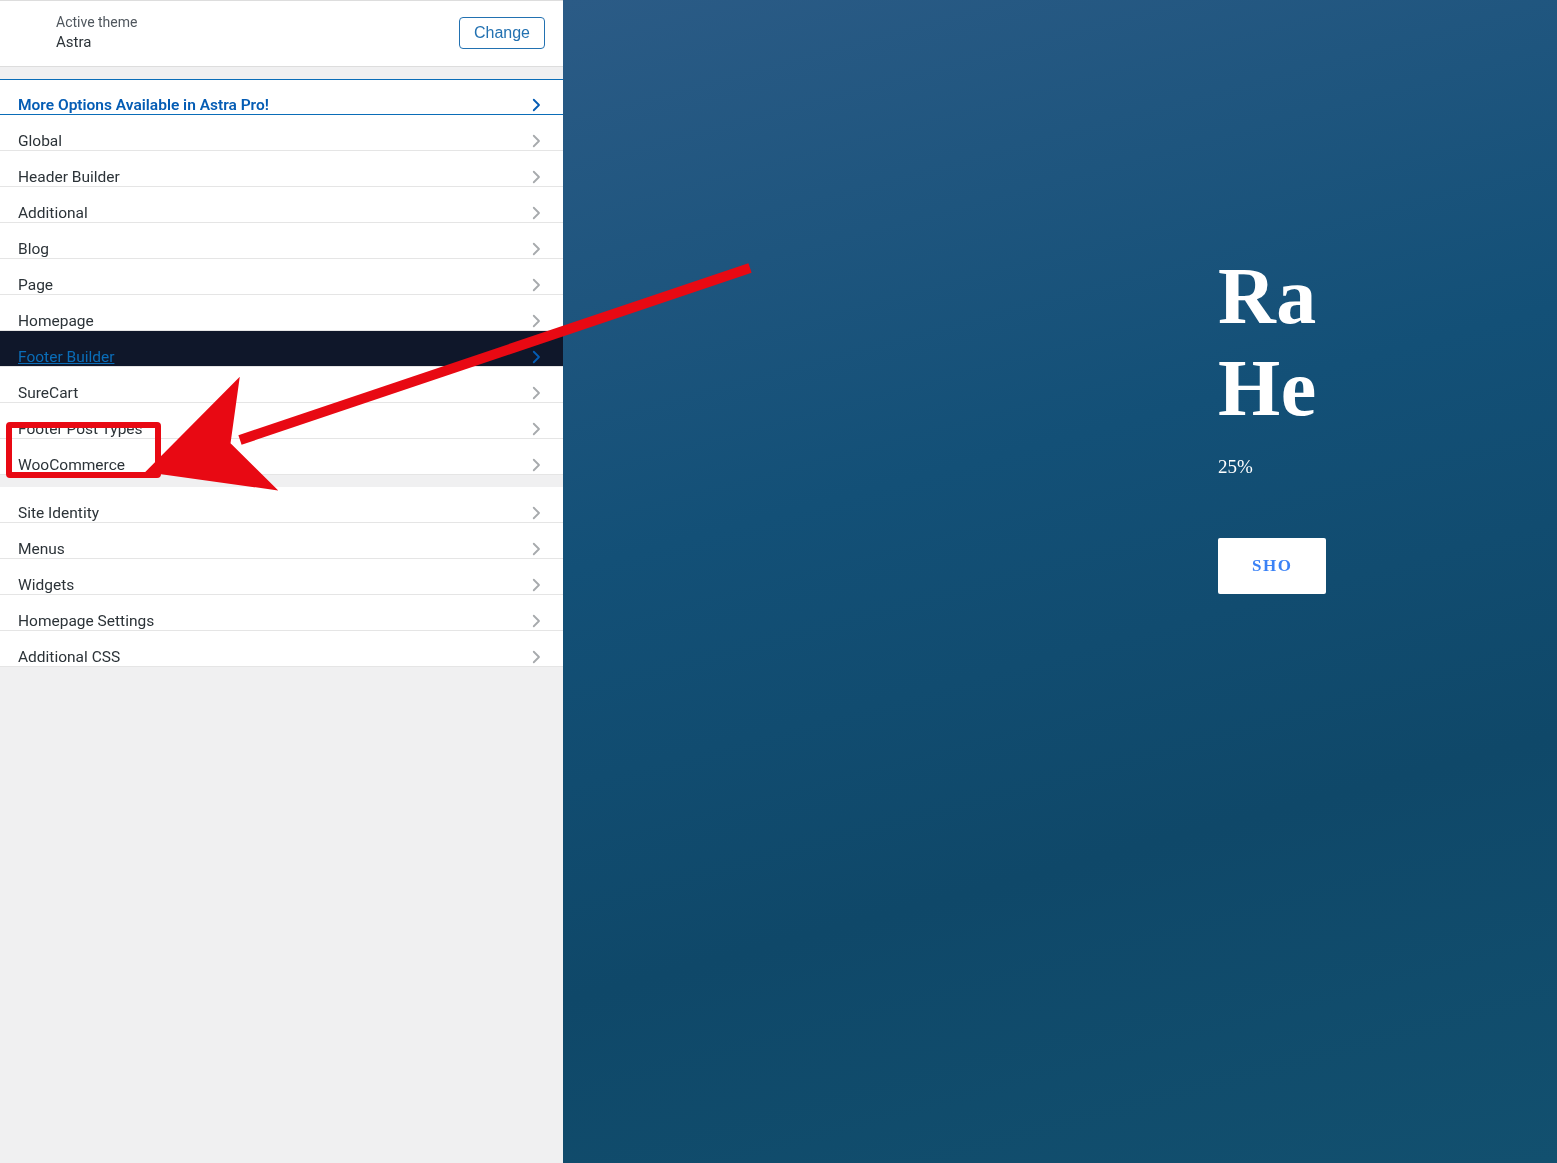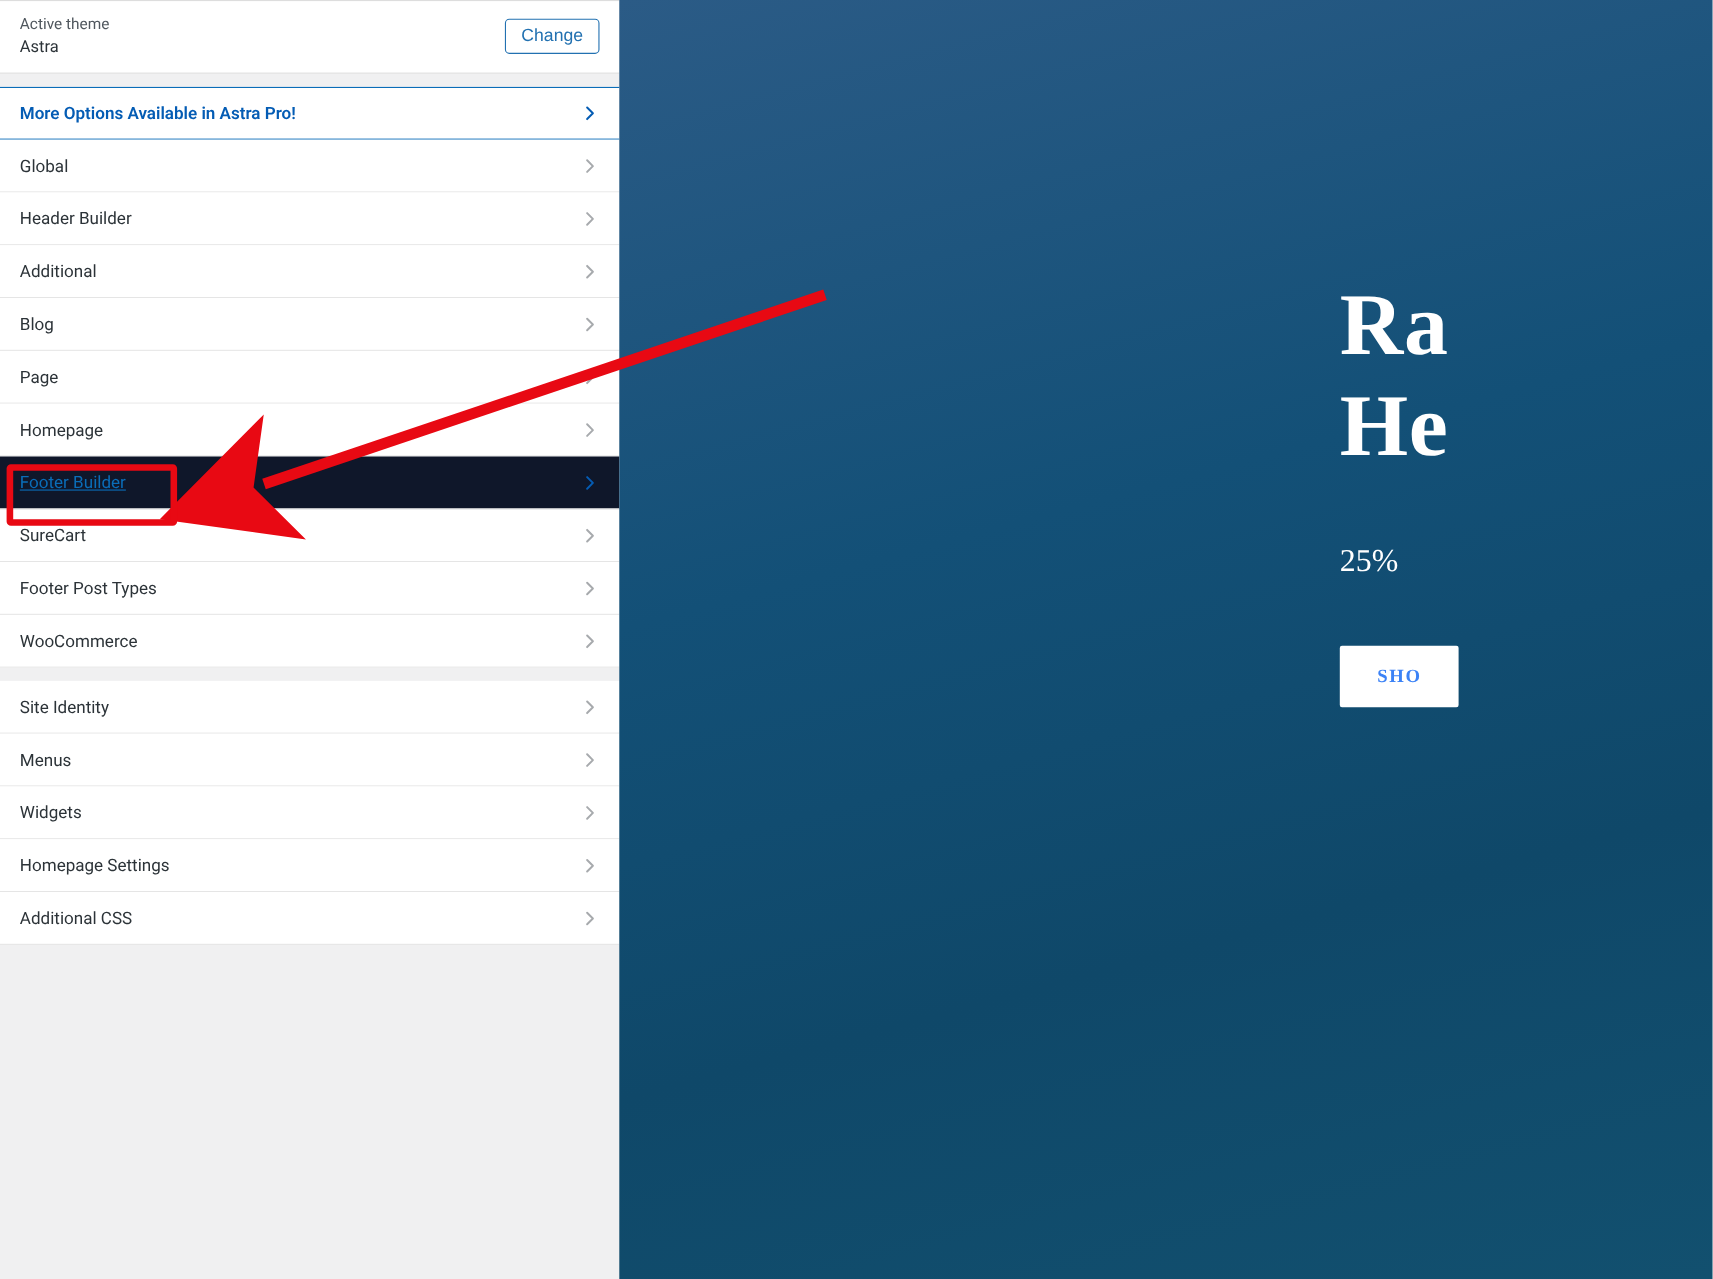--- a/index.html
+++ b/index.html
@@ -20,21 +20,21 @@
     }
     .theme-header {
       background: #fff;
       border-top: 1px solid #ddd;
       border-bottom: 1px solid #ddd;
       padding: 12px 18px 14px 18px;
       display: flex;
       justify-content: space-between;
       align-items: center;
     }
-    .theme-header .labels { line-height: 1.35; }
+    .theme-header .labels { line-height: 1.35; margin-left: 38px; }
     .theme-header .small {
       font-size: 14px;
       color: #50575e;
     }
     .theme-header .name {
       font-size: 15px;
       color: #2c3338;
       font-weight: 400;
     }
     .change-btn {
@@ -44,24 +44,24 @@
       color: #2271b1;
       background: #fff;
       border-radius: 4px;
       font-size: 16px;
       cursor: pointer;
     }
     .spacer { height: 12px; }
     .panel-list { background: #fff; }
     .panel-item {
       display: flex;
-      align-items: center;
+      align-items: flex-end;
       justify-content: space-between;
       padding: 0 18px;
-      height: 48px;
+      height: 36px;
       background: #fff;
       border-bottom: 1px solid #e5e5e5;
       cursor: pointer;
       font-size: 15.5px;
       color: #2c3338;
     }
     .panel-item.promo {
       color: #045cb4;
       font-weight: 600;
       border-top: 1px solid #0a6db8;
@@ -96,22 +96,22 @@
       top: 250px;
       white-space: nowrap;
     }
     .hero h1 {
       font-size: 80px;
       font-weight: 600;
       line-height: 1.15;
       letter-spacing: 0.5px;
     }
     .hero .sub {
-      margin-top: 60px;
-      font-size: 29px;
+      margin-top: 22px;
+      font-size: 19px;
       font-weight: 400;
     }
     .hero .shop-btn {
       display: inline-block;
       margin-top: 60px;
       background: #fff;
       color: #3b82f6;
       font-weight: 600;
       font-size: 17px;
       letter-spacing: 1.5px;

